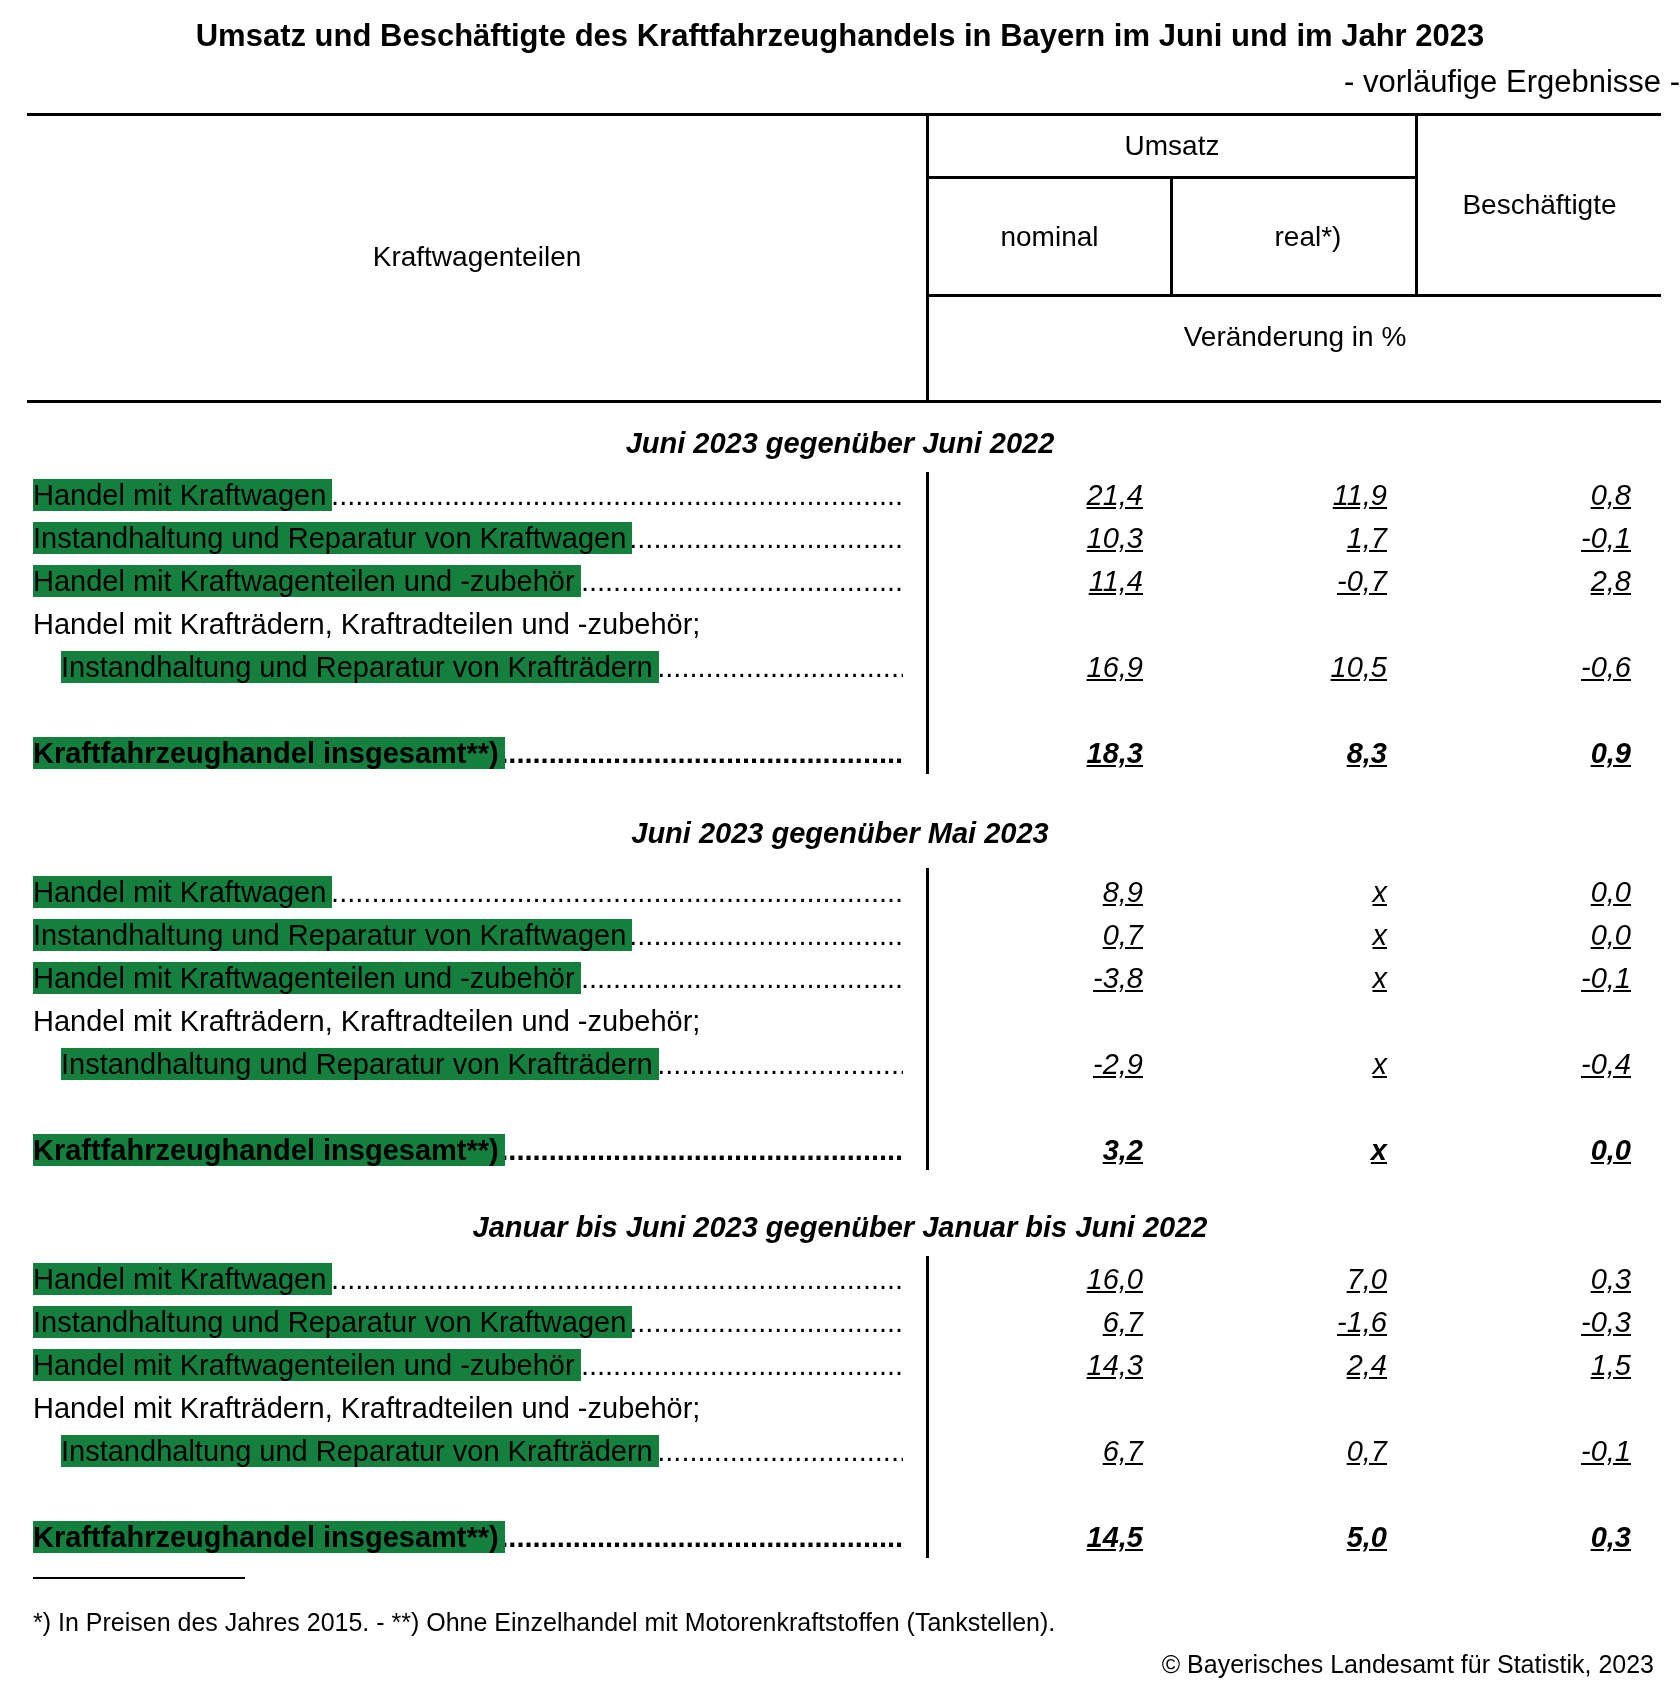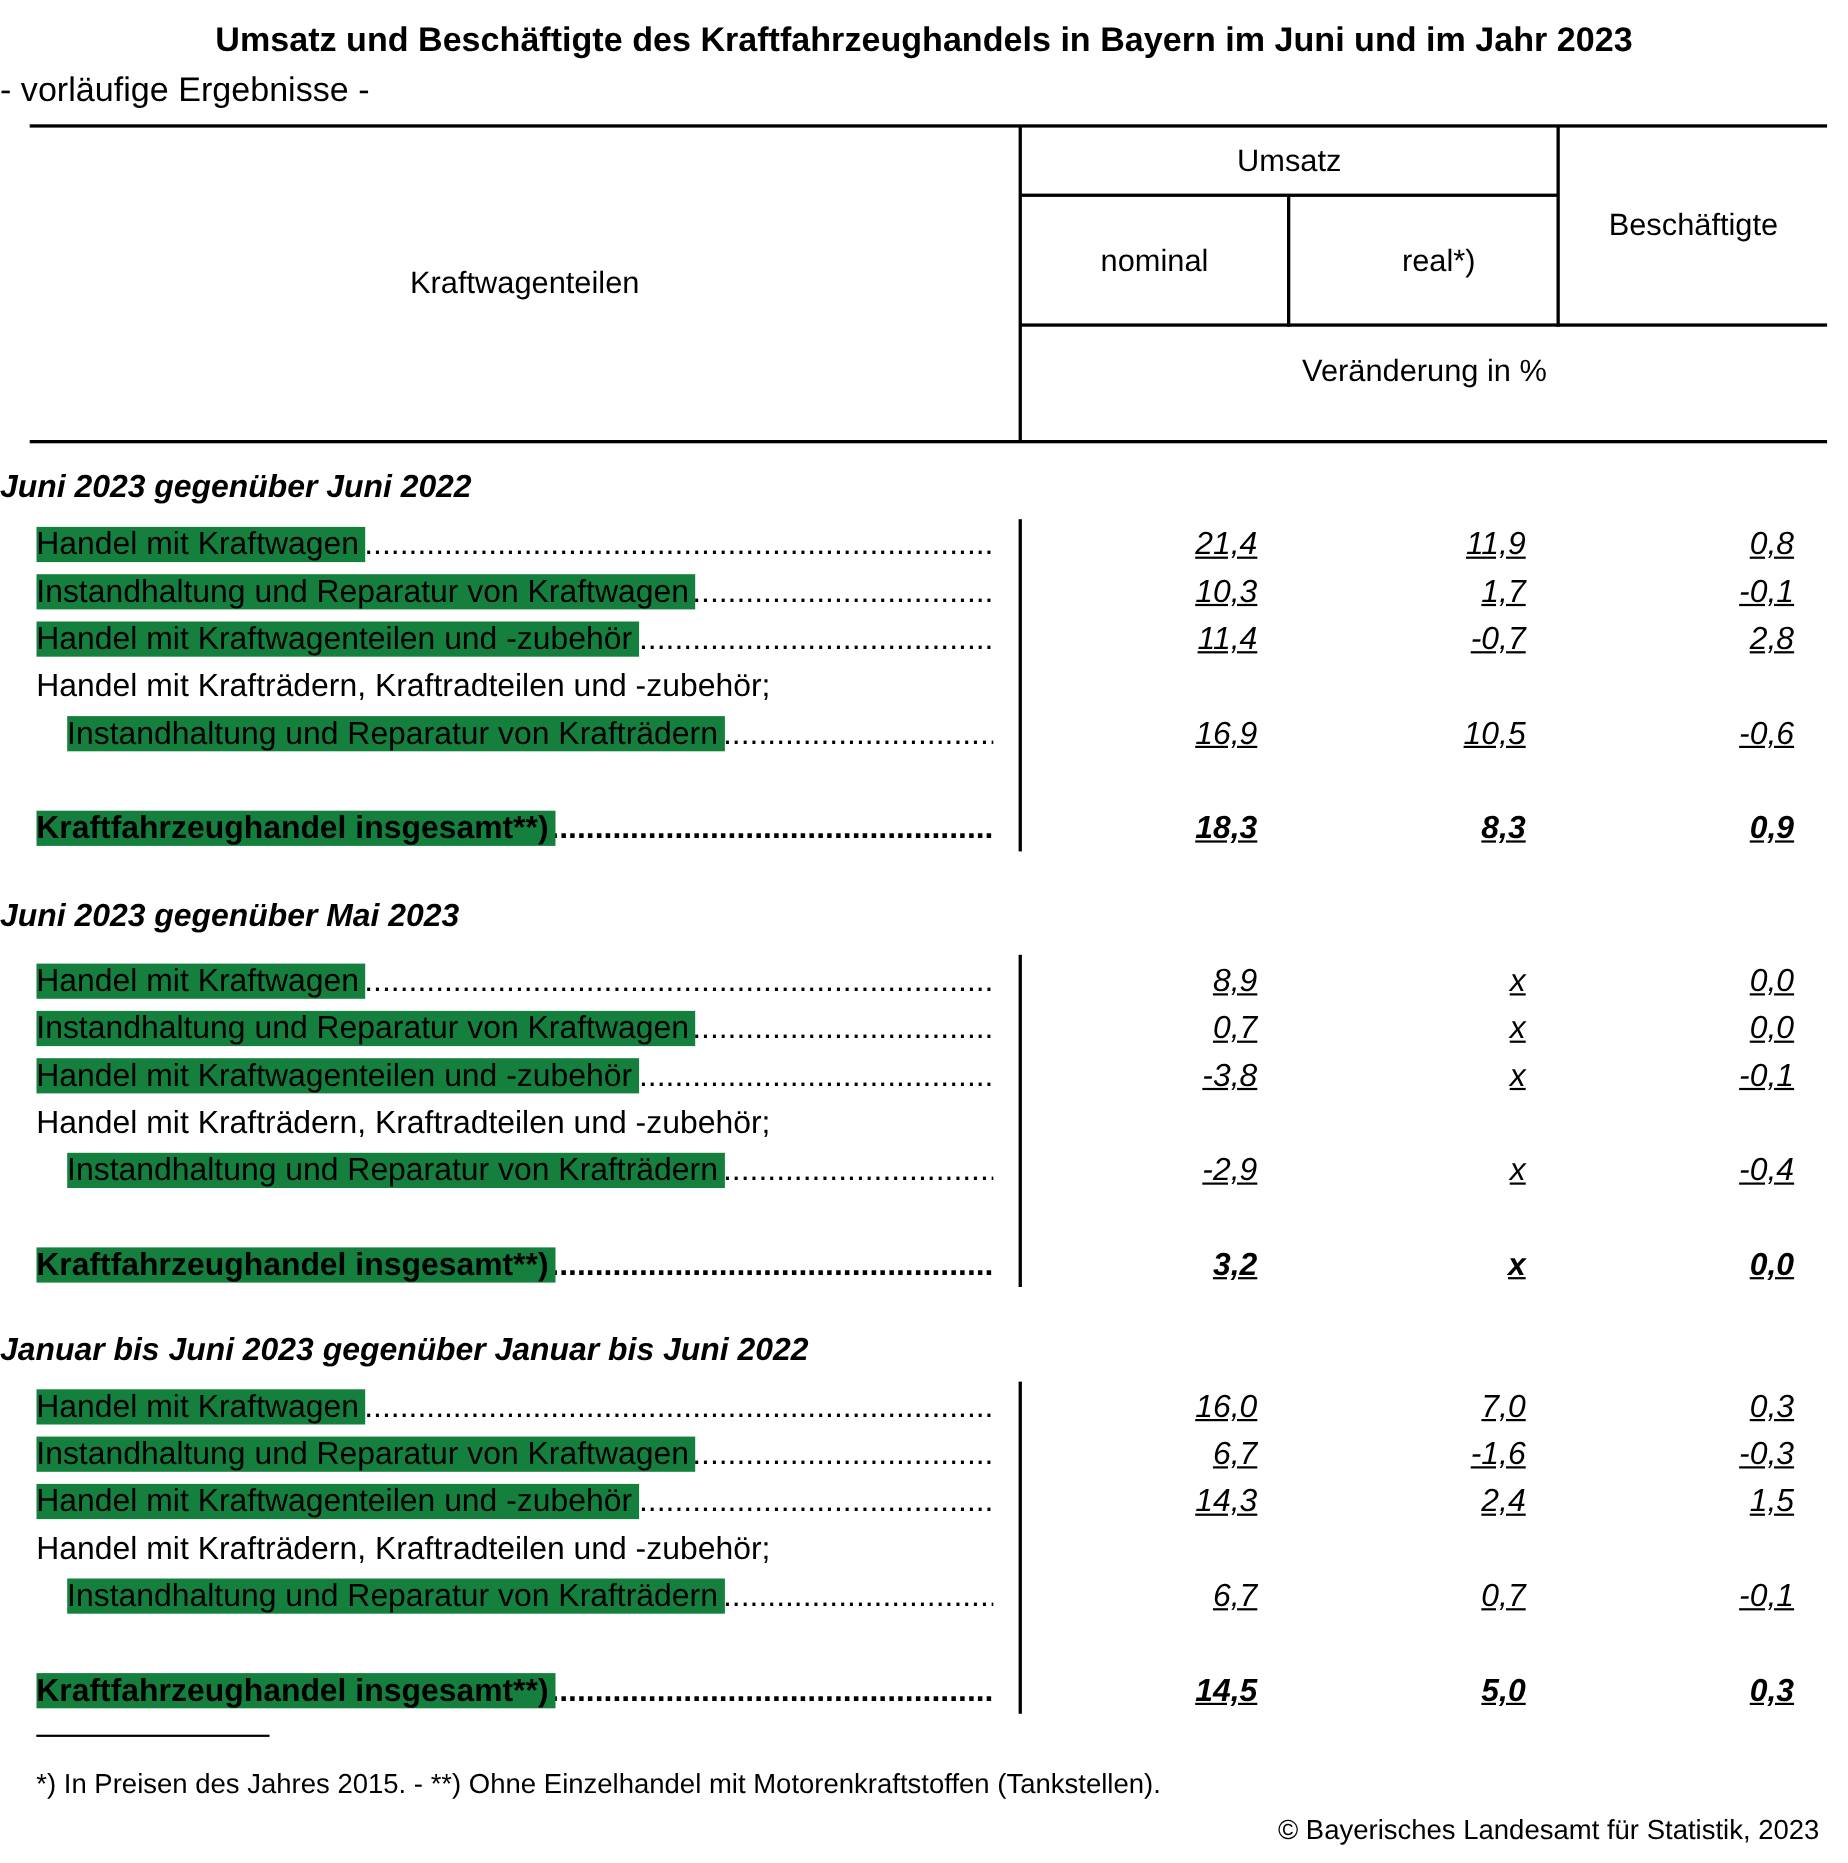--- a/index.html
+++ b/index.html
@@ -5,28 +5,28 @@
     html, body { margin: 0; padding: 0; background: #ffffff; }
     body {
       width: 1680px; height: 1694px; position: relative; overflow: hidden;
       font-family: "Liberation Sans", sans-serif; color: #000;
     }
     .title {
       position: absolute; top: 16px; left: 0; width: 1680px; text-align: center;
       font-size: 31px; font-weight: bold; line-height: 40px;
     }
     .subtitle {
-      position: absolute; top: 62px; left: 0; width: 1680px; text-align: left;
+      position: absolute; top: 62px; left: 0; width: 1680px; text-align: right;
       font-size: 31px; line-height: 40px;
     }
     .hline { position: absolute; background: #000; }
     .vline { position: absolute; background: #000; }
     .hdr { position: absolute; font-size: 28px; line-height: 34px; text-align: center; }
     .section-title {
-      position: absolute; left: 0; width: 1680px; 
+      position: absolute; left: 0; width: 1680px; text-align: center;
       font-size: 29px; font-weight: bold; font-style: italic; line-height: 36px;
     }
     .row { position: absolute; left: 0; width: 1680px; height: 40px; }
     .label {
       position: absolute; left: 33px; width: 870px; font-size: 29px; line-height: 40px;
       white-space: nowrap; overflow: hidden;
     }
     .label.indent { left: 61px; width: 842px; }
     .label .txt { background: #15803d; padding-right: 6px; position: relative; z-index: 1; }
     .label .dots {

